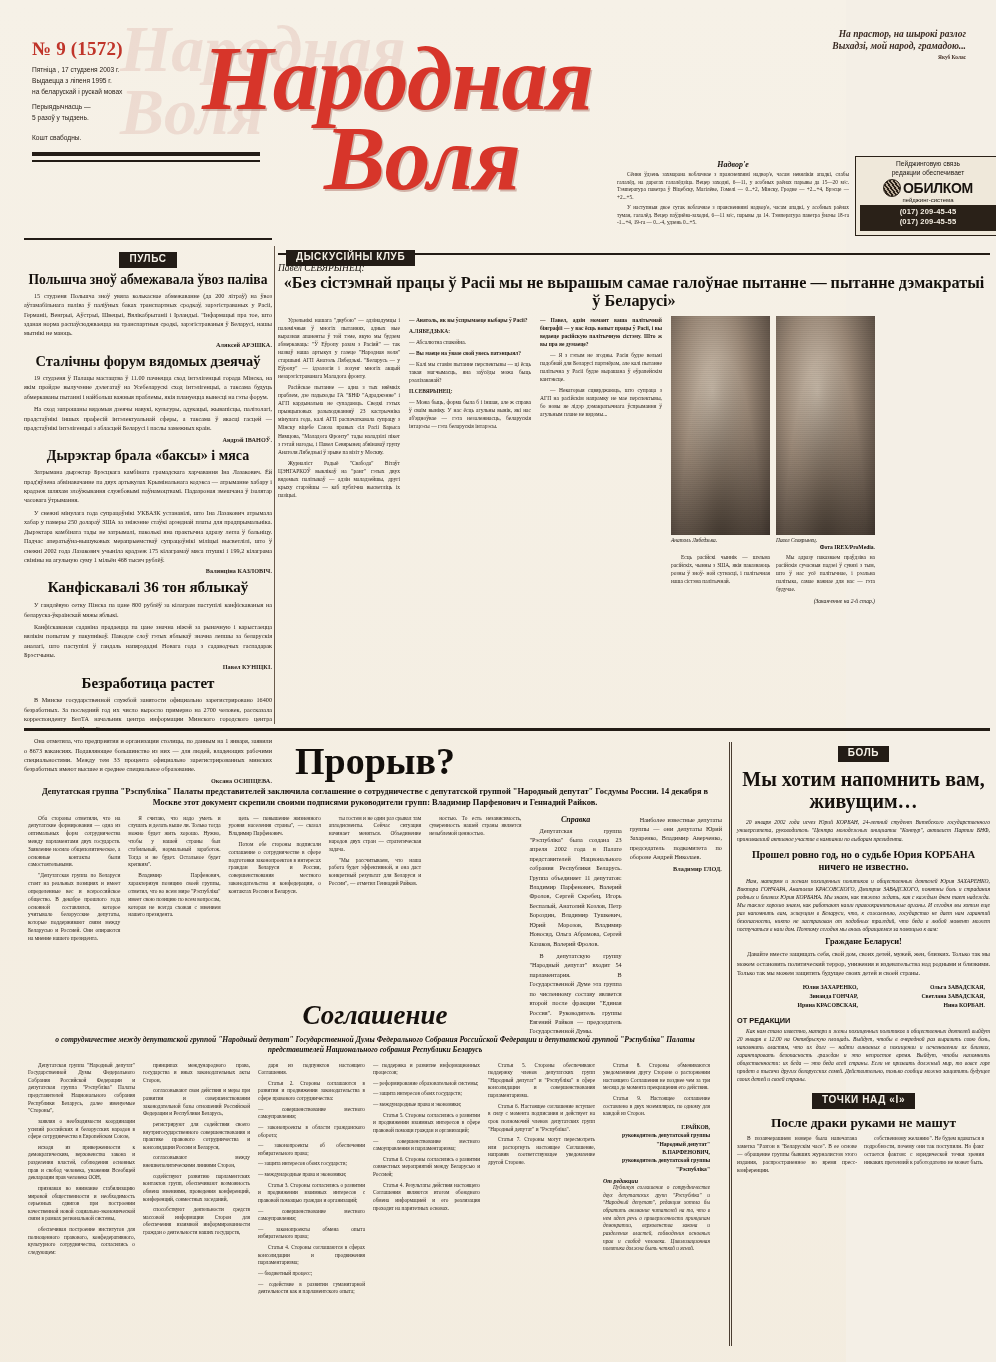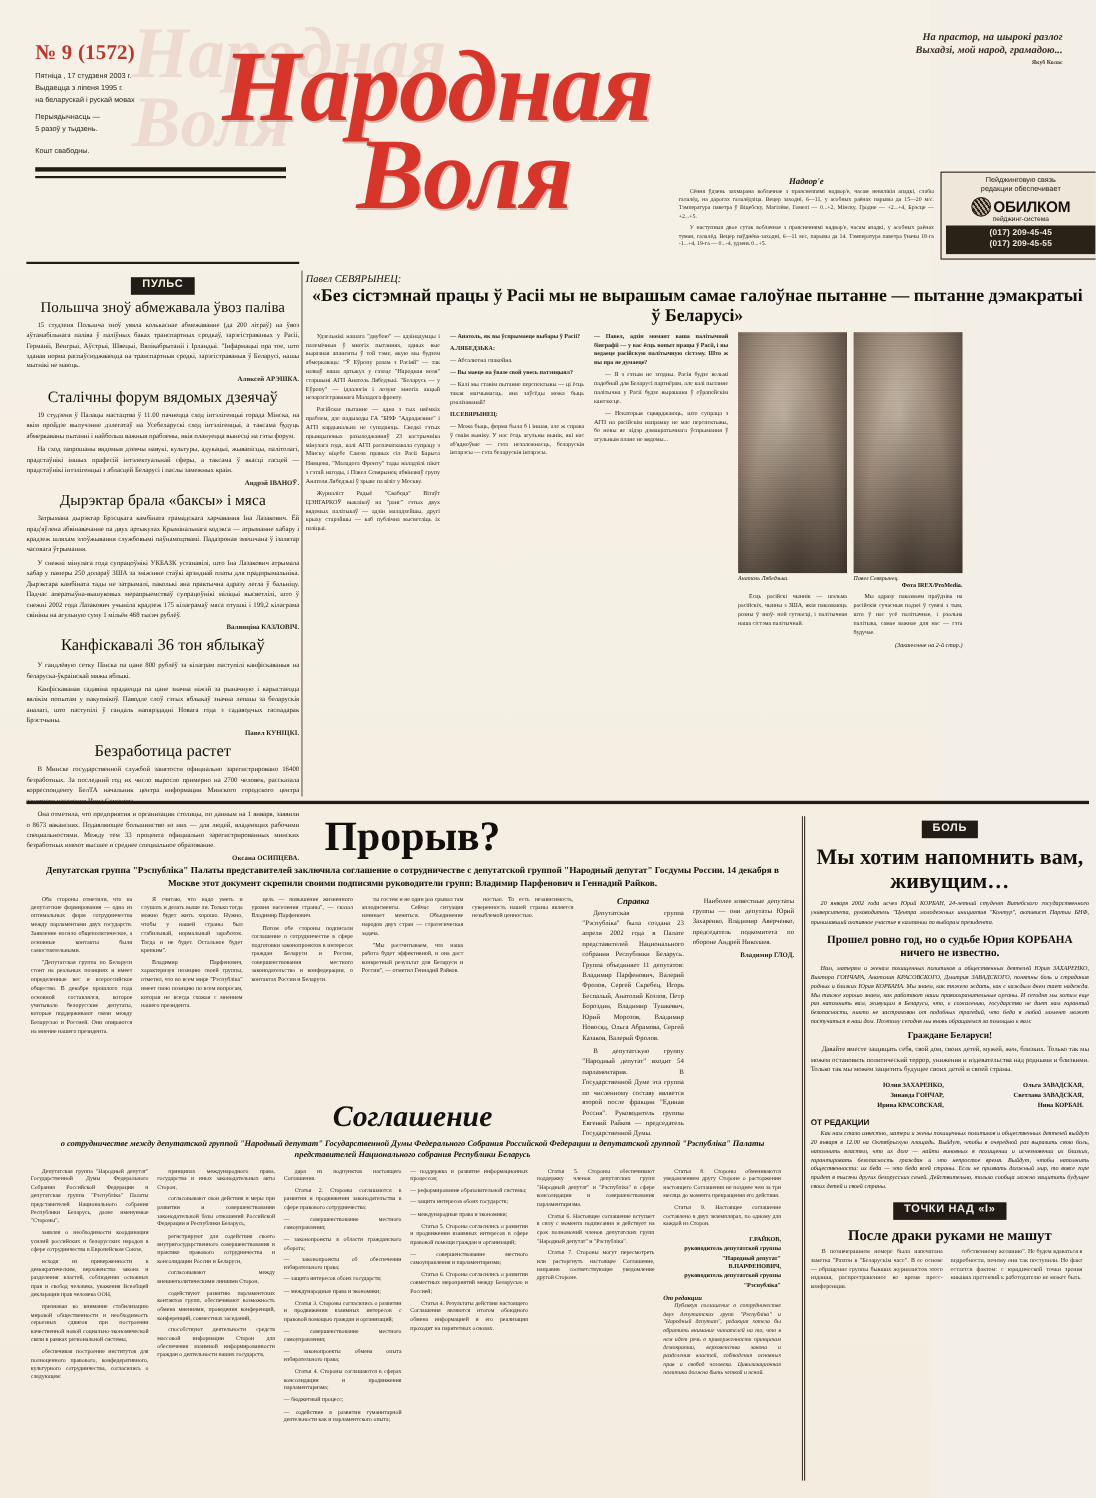--- a/index.html
+++ b/index.html
@@ -29,21 +29,21 @@
     text-indent:10px;
     margin:0 0 3px;
     -webkit-font-smoothing:none;
   }
   .body-txt.noind{text-indent:0;}
   .byline{
     font-size:6.2px;font-weight:bold;text-align:right;margin:1px 0 6px;
     color:#241c16;letter-spacing:.01em;
   }
   .hl{
-    font-weight:normal;text-align:center;line-height:1.05;
+    font-weight:bold;text-align:center;line-height:1.05;
     margin:5px 0 4px;color:#14100c;
   }
   .photo{
     background:
       repeating-linear-gradient(0deg, rgba(0,0,0,.05) 0 1px, rgba(0,0,0,0) 1px 2px),
       radial-gradient(ellipse at 42% 34%, #cdbfae 0%, #9b8978 42%, #5f5247 78%, #3b322b 100%);
     position:relative;overflow:hidden;
   }
   .photo:after{
     content:"";position:absolute;inset:0;
@@ -261,20 +261,24 @@
 
     <div>
       <h2 class="hl" style="font-size:15px;">Безработица растет</h2>
       <p class="body-txt">В Минске государственной службой занятости официально зарегистрировано 16400 безработных. За последний год их число выросло примерно на 2700 человек, рассказала корреспонденту БелТА начальник центра информации Минского городского центра занятости населения Инна Семенова.</p>
       <p class="body-txt">Она отметила, что предприятия и организации столицы, по данным на 1 января, заявили о 8673 вакансиях. Подавляющее большинство из них — для людей, владеющих рабочими специальностями. Между тем 33 процента официально зарегистрированных минских безработных имеют высшее и среднее специальное образование.</p>
       <div class="byline">Оксана ОСИПЦЕВА.</div>
     </div>
   </div>
 
   <div id="disc">
+    <div style="position:relative;height:14px;">
+      <div class="tag-rule"></div>
+      <span class="sec-tag" style="position:relative;z-index:1;margin-left:8px;">ДЫСКУСІЙНЫ КЛУБ</span>
+    </div>
 
     <div class="disc-speaker">Павел СЕВЯРЫНЕЦ:</div>
     <div class="disc-quote second">«Без сістэмнай працы ў Расіі мы не вырашым самае галоўнае пытанне — пытанне дэмакратыі ў Беларусі»</div>
 
     <div class="disc-cols">
       <div class="disc-col">
         <p class="body-txt">Удзельнікі нашага "двубою" — адзінадумцы і палемічныя ў многіх пытаннях, адных вые выразная апаненты ў той тэме, якую мы будзем абмеркаваць: "Ў Еўропу разам з Расіяй" — так назваў наша артыкул у газеце "Народная воля" старшыні АГП Анатоль Лябедзькі. "Беларусь — у Еўропу" — ідэалогія і лозунг многіх акцый незарэгістраванага Маладога фронту.</p>
         <p class="body-txt">Расійскае пытанне — адна з тых няёмкіх праблем, дзе падыходы ГА "БНФ "Адраджэнне" і АГП кардынальна не супадаюць. Сведкі гэтых прынцыповых разыходжанняў 23 кастрычніка мінулага года, калі АГП распачаткавала супрацу з Мінску віцебе Саюза правых сіл Расіі Барыса Нямцова, "Маладога Фронту" тады наладзілі пікет з гэтай нагоды, і Павел Севярынец абвінаваў групу Анатоля Лябедзькі ў зрыве па візіт у Москву.</p>
         <p class="body-txt">Журналіст Радыё "Свабода" Вітаўт ЦЭНГАРКОЎ выклікаў на "ранг" гэтых двух вядомых палітыкаў — адзін маладзейшы, другі крыху старэйшы — каб публічна высветліць іх пазіцыі.</p>
       </div>

